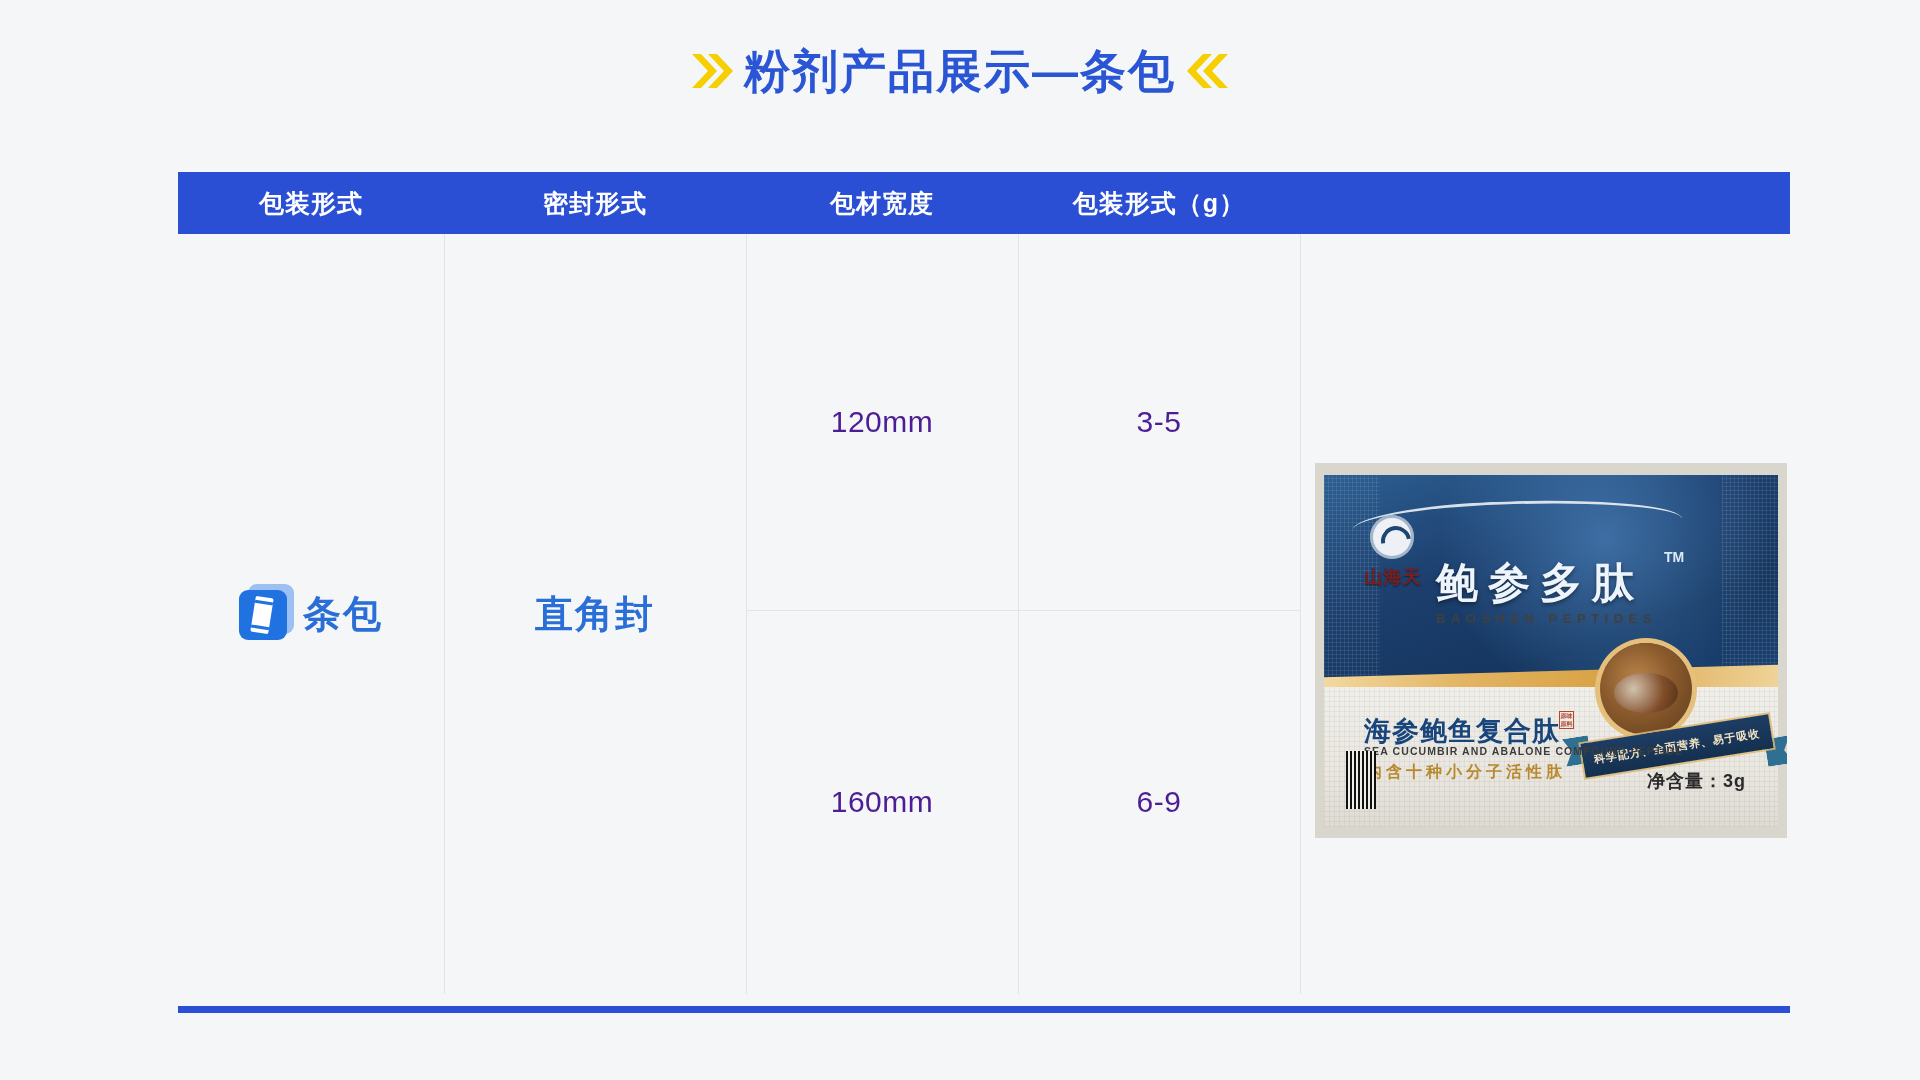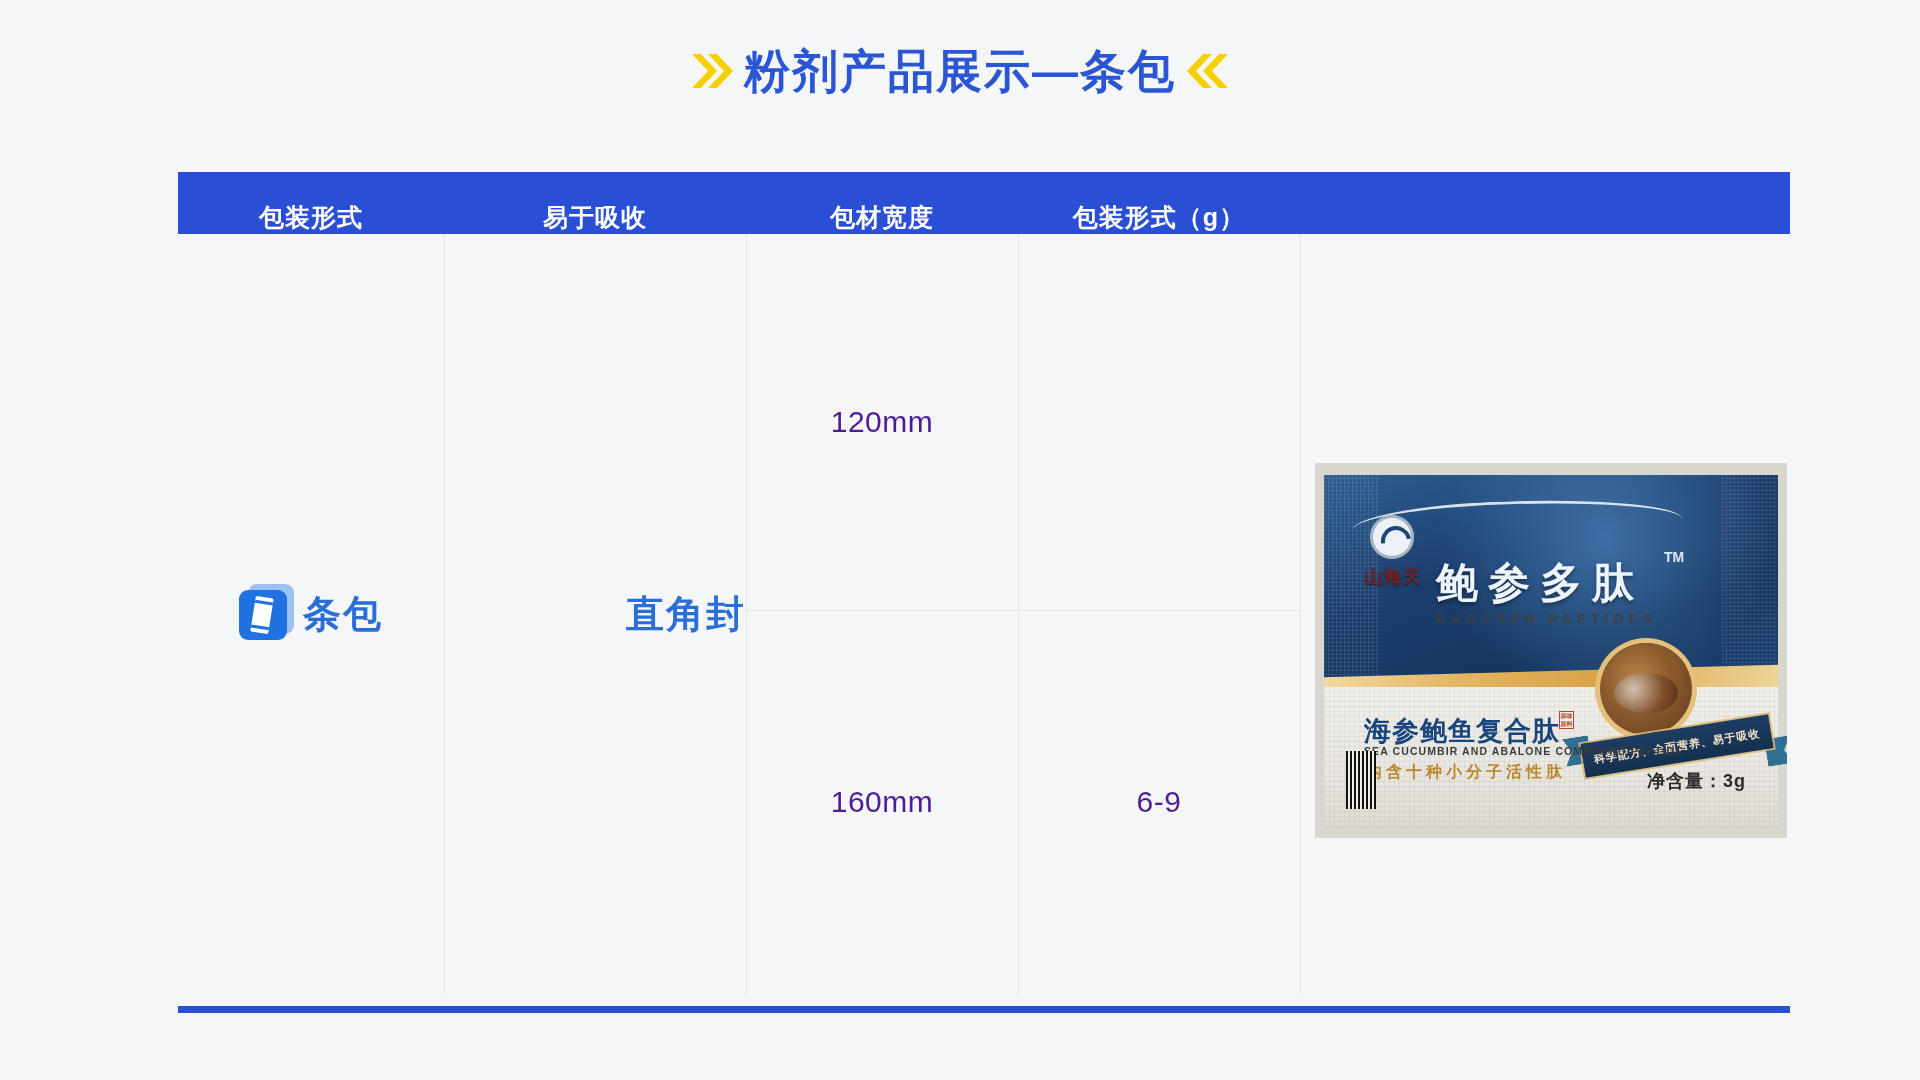--- a/index.html
+++ b/index.html
@@ -52,21 +52,21 @@
   .table {
     position: absolute;
     left: 178px;
     top: 172px;
     width: 1612px;
   }
   .thead {
     display: flex;
     background: #2a4fd4;
     height: 62px;
-    align-items: flex-end;
+    align-items: center;
   }
   .th {
     color: #ffffff;
     font-size: 25px;
     font-weight: 700;
     text-align: center;
     letter-spacing: 1px;
     white-space: nowrap;
   }
   
@@ -429,21 +429,21 @@
         <path d="M42 3 L26 20 L42 37 L33 37 L17 20 L33 3 Z" fill="#f5cf00"></path>
         <path d="M26 3 L10 20 L26 37 L17 37 L1 20 L17 3 Z" fill="#f5cf00"></path>
       </svg>
     </span>
   </div>
 
   <div class="table">
 
     <div class="thead">
       <div class="th c1">包装形式</div>
-      <div class="th c2">易于吸收</div>
+      <div class="th c2">密封形式</div>
       <div class="th c3">包材宽度</div>
       <div class="th c4">包装形式（g）</div>
     </div>
 
     <div class="tbody">
 
       <div class="vline" style="left:266px;"></div>
       <div class="vline" style="left:568px;"></div>
       <div class="vline" style="left:840px;"></div>
       <div class="vline" style="left:1122px;"></div>
@@ -455,31 +455,34 @@
           <span class="pkg-icon-wrap">
             <span class="pkg-icon-shadow"></span>
             <span class="pkg-icon-main">
                 <span class="pkg-icon-stick"></span>
               </span>
           </span>
           <span class="blue-label">条包</span>
         </div>
       </div>
 
-      <div class="cell c2" style="left:266px; top:0; height:760px;justify-content:flex-end;">
+      <div class="cell c2" style="left:266px; top:0; height:760px;">
         <span class="blue-label">直角封</span>
       </div>
 
       <div class="cell c3" style="left:568px; top:0; height:376px;">
         <span class="cell-value">120mm</span>
       </div>
       <div class="cell c3" style="left:568px; top:376px; height:384px;">
         <span class="cell-value">160mm</span>
       </div>
 
+      <div class="cell c4" style="left:840px; top:0; height:376px;">
+        <span class="cell-value">3-5</span>
+      </div>
       <div class="cell c4" style="left:840px; top:376px; height:384px;">
         <span class="cell-value">6-9</span>
       </div>
 
     </div>
   </div>
 
   <div class="photo">
     <div class="photo-inner">
       <div class="sachet">

